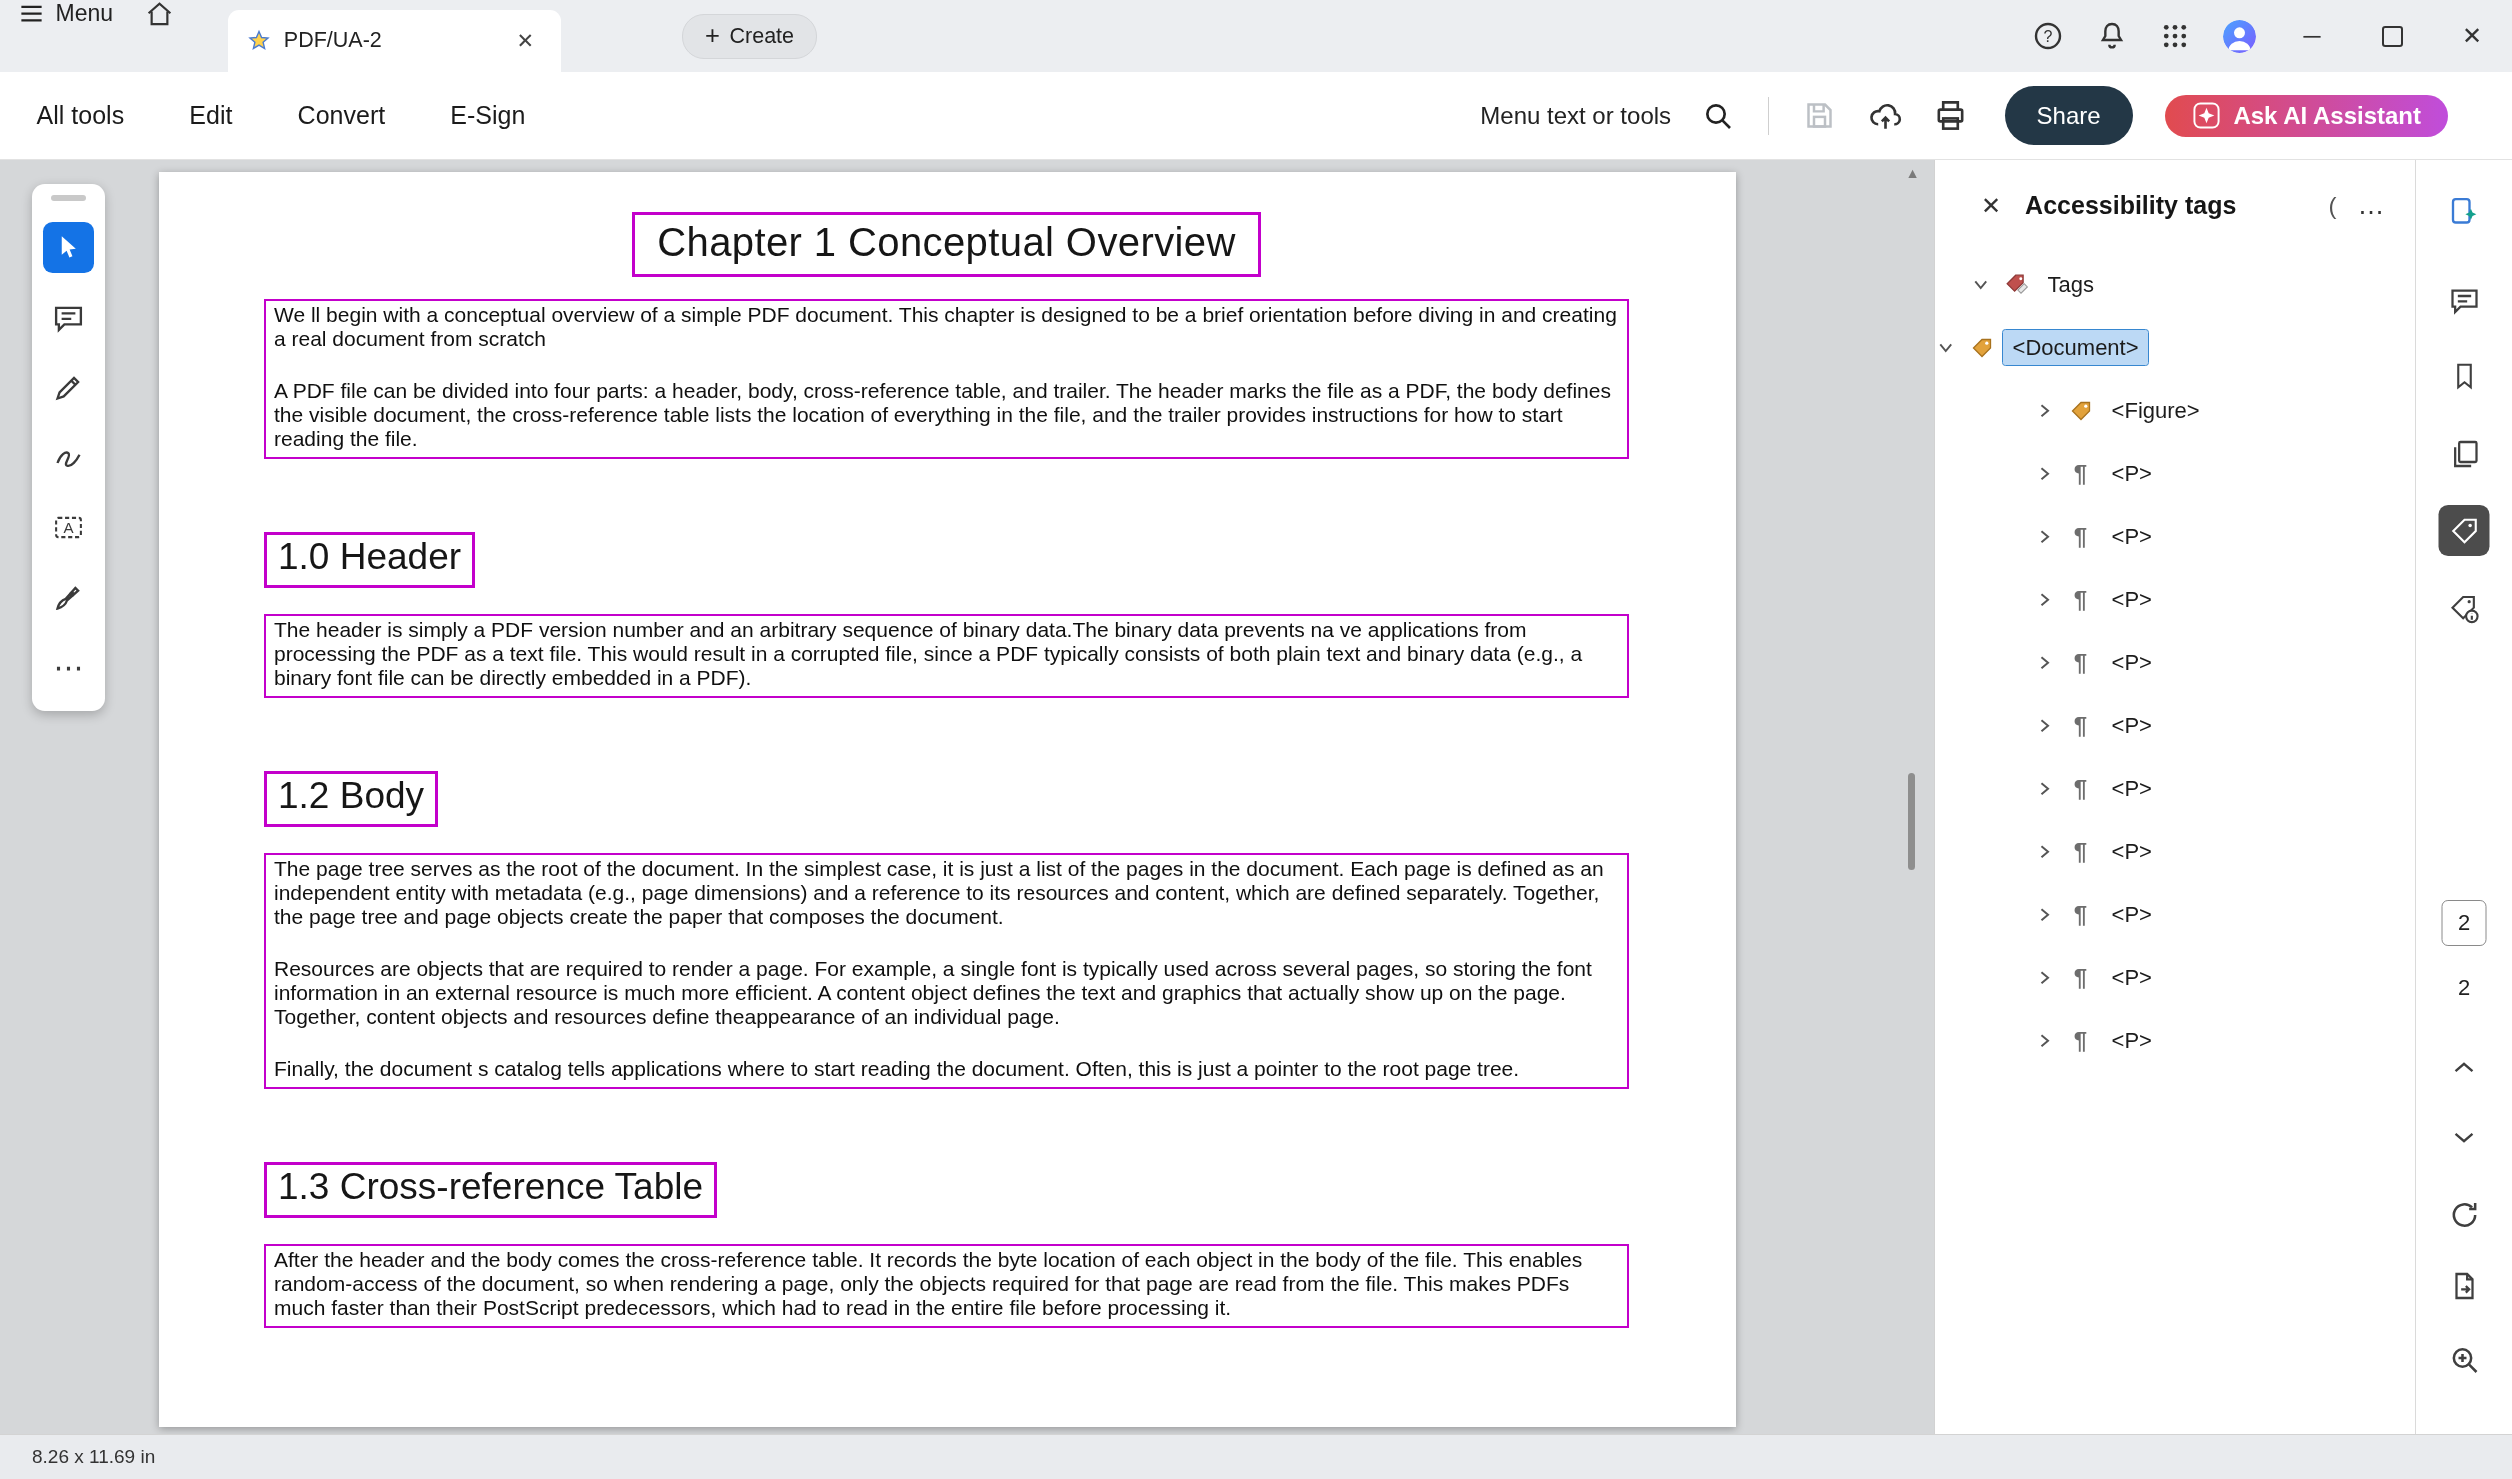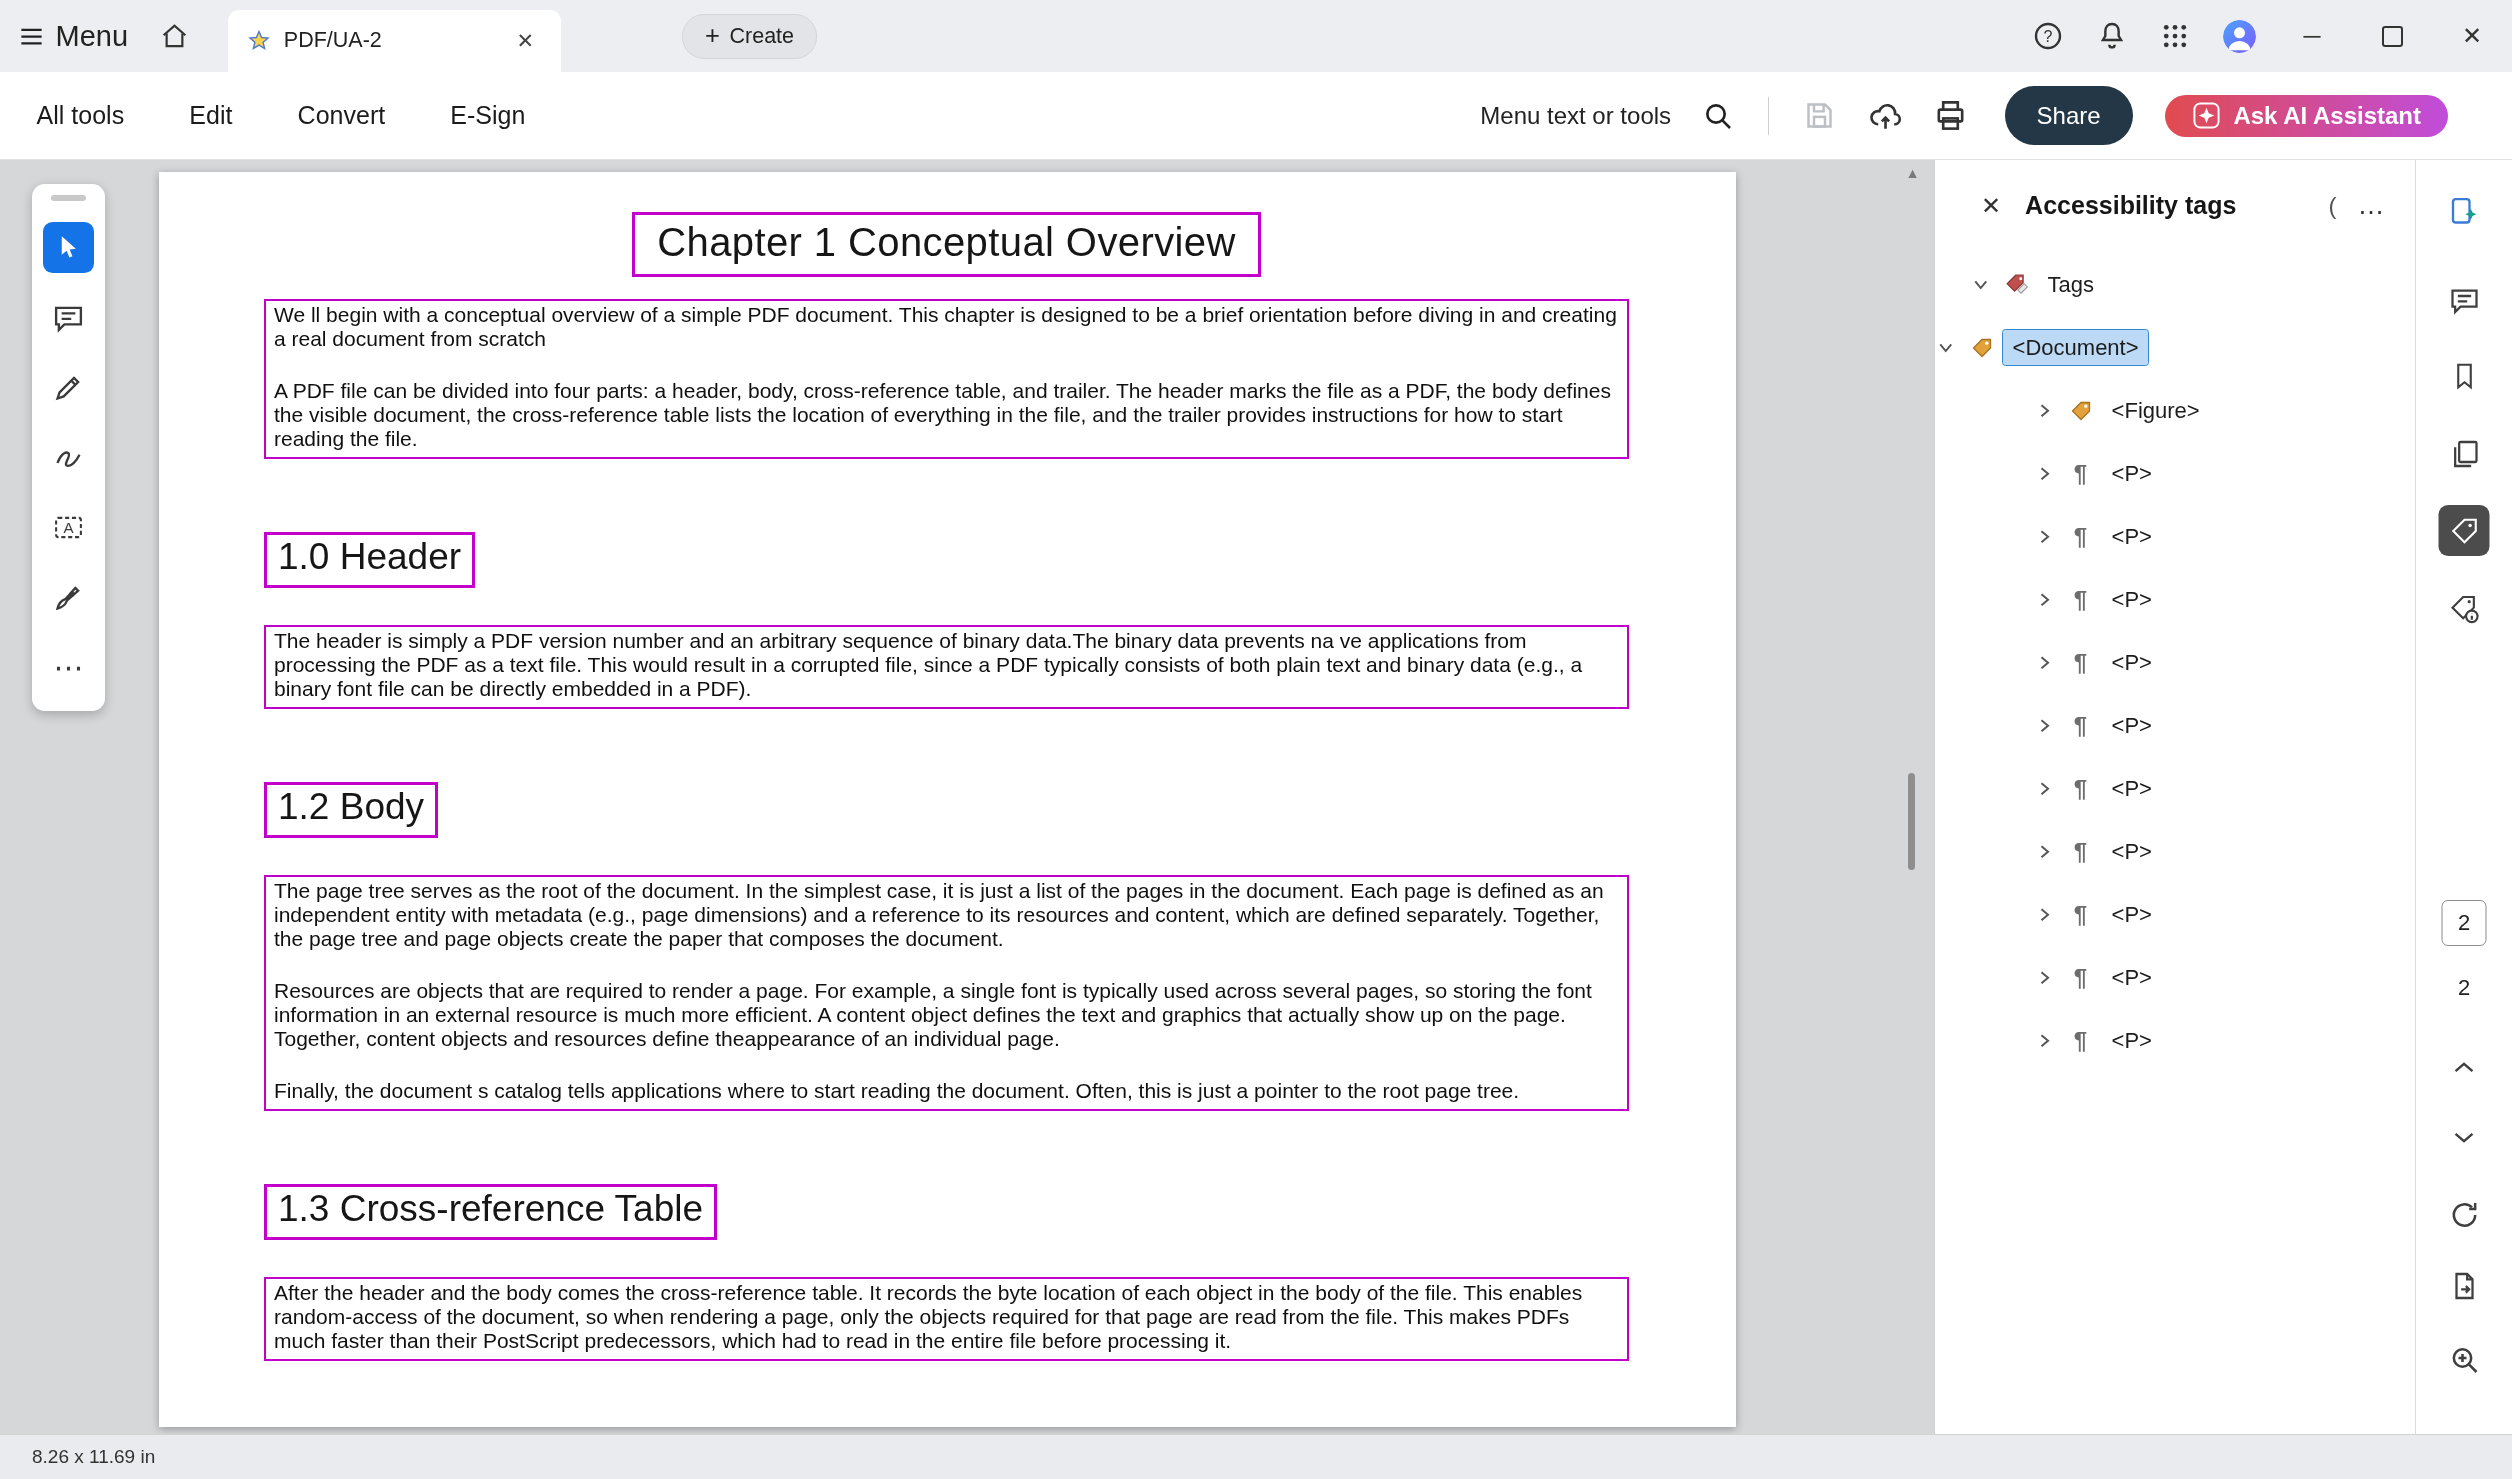--- a/index.html
+++ b/index.html
@@ -10,21 +10,21 @@
     --sel-bg:#bcd9f5;
     --sel-border:#3787d0;
     --ink:#1c1c1c;
   }
   *{box-sizing:border-box;margin:0;padding:0}
   html,body{width:2512px;height:1479px;overflow:hidden;font-family:"Liberation Sans",sans-serif;background:#fff;color:var(--ink)}
   svg{display:block}
 
   
   .titlebar{position:absolute;top:0;left:0;right:0;height:72px;background:var(--titlebar);display:flex;align-items:center}
-  .tb-btn{display:flex;align-items:center;gap:11px;padding:0 17.5px;height:72px;font-size:29px;color:#222}
+  .tb-btn{display:flex;align-items:flex-start;gap:11px;padding:0 17.5px;height:72px;font-size:23px;color:#222}
   .home-btn{padding:0 14.3px}
   .tab{position:absolute;left:228px;top:9.6px;width:333px;height:62px;background:#fff;border-radius:11px 11px 0 0;display:flex;align-items:center;padding:0 19px;gap:12.8px}
   .tab-title{font-size:21.5px;color:#222;flex:1}
   .tab-close{font-size:21px;color:#444;padding:3.2px 8px;border-radius:4.8px}
   .create-btn{position:absolute;left:682px;top:13.5px;height:45px;border-radius:22px;background:#e2e4e7;border:0.8px solid #d4d6d9;display:flex;align-items:center;gap:9.6px;padding:0 22px;font-size:21.5px;color:#222}
   .create-plus{font-size:25.5px;line-height:1;color:#222}
   .tb-right{position:absolute;right:0;top:0;height:72px;display:flex;align-items:center}
   .tb-icon{width:35px;height:35px;margin:0 14.3px;display:flex;align-items:center;justify-content:center}
   .avatar{width:33px;height:33px;border-radius:50%;overflow:hidden;margin:0 16px}
   .win-ctl{width:80px;height:72px;display:flex;align-items:center;justify-content:center;font-size:24px;color:#333}
@@ -56,21 +56,21 @@
   .page-content{padding:40px 107px 0 105px}
   .tag-box{border:3.2px solid var(--magenta)}
   .title-row{text-align:center}
   .doc-title{display:inline-block;font-size:40px;color:#161616;padding:4.8px 22px 9.6px;letter-spacing:0.4px}
   .para-box{border-width:2.4px;border-style:solid;border-color:var(--magenta);padding:2.4px 8px 5.6px;font-size:21px;line-height:24px;color:#101010}
   .para-box p{margin:0 0 28px}
   .para-box p:last-child{margin-bottom:0}
   .intro{margin-top:21.5px}
   .heading-row{margin-top:73px}
   .sec-heading{display:inline-block;font-size:37px;color:#161616;padding:1.6px 11px 6.4px}
-  .doc-section .para-box{margin-top:37px}
+  .doc-section .para-box{margin-top:26px}
 
   
   .v-scroll{position:absolute;left:1903px;top:0;bottom:0;width:17.5px}
   .scroll-up{position:absolute;top:4.8px;left:2.4px;font-size:14.3px;color:#7a7a7a}
   .scroll-thumb{position:absolute;top:613px;left:4.8px;width:7.2px;height:97px;border-radius:4px;background:#8e8e8e}
 
   
   .tags-panel{position:absolute;left:1934px;top:0;bottom:0;width:481px;background:#fff;border-left:0.8px solid #d2d2d2}
   .panel-header{display:flex;align-items:center;padding:30px 29px 11px 46px}
   .panel-close{font-size:24px;color:#333;margin-right:24px}

